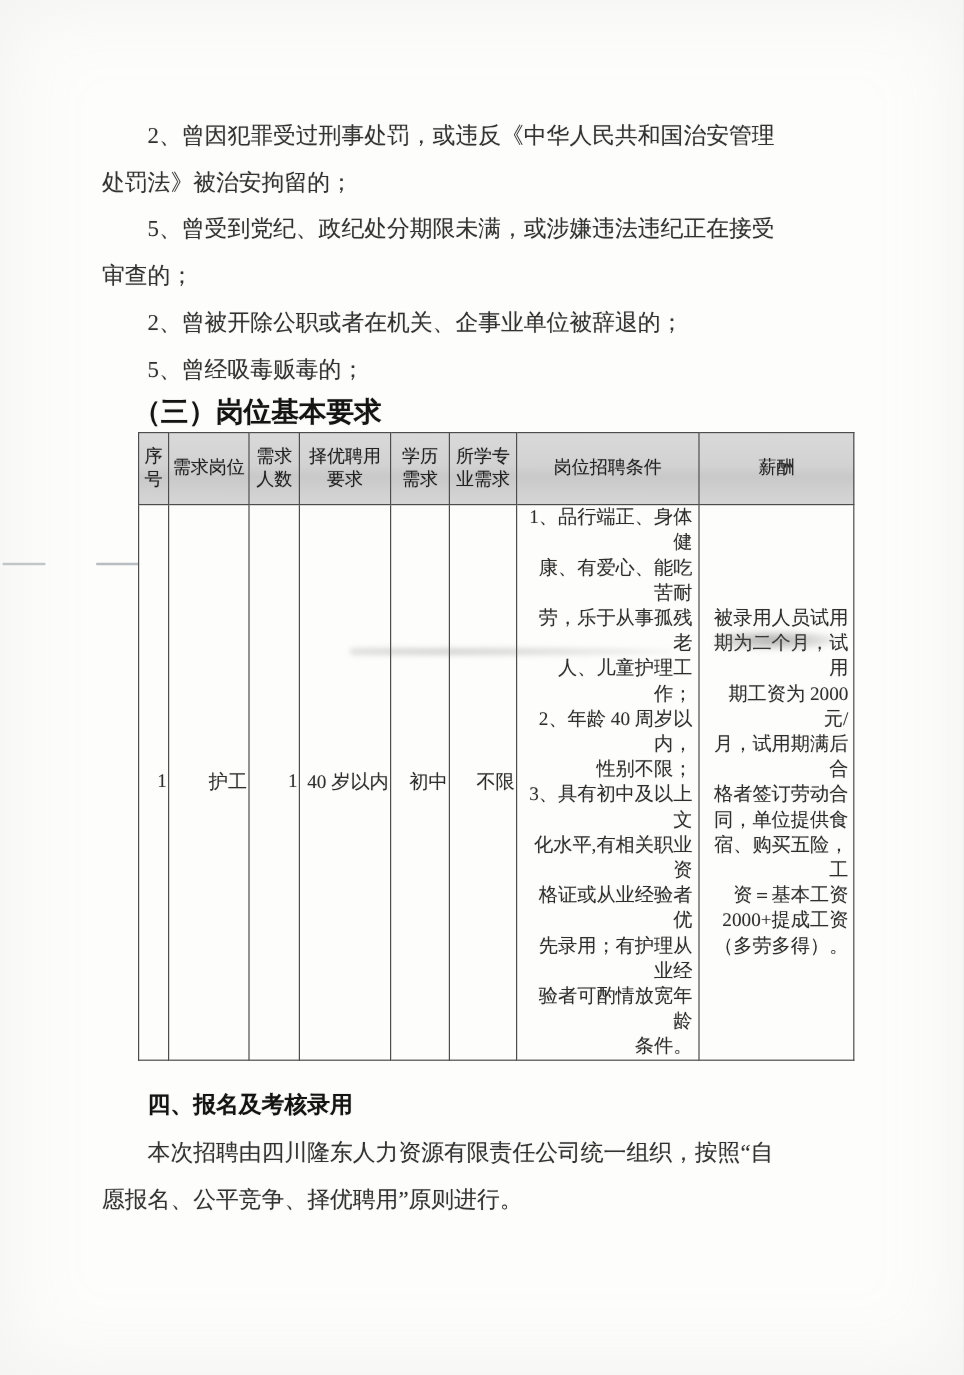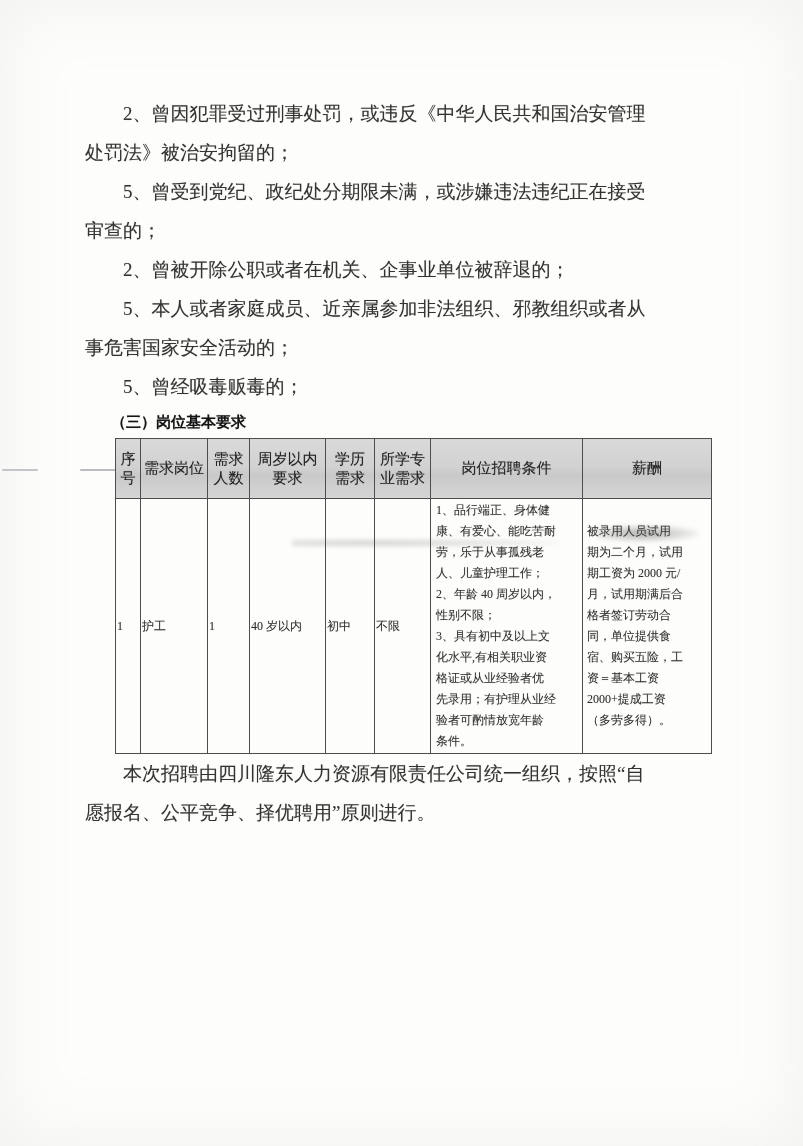--- a/index.html
+++ b/index.html
@@ -19,21 +19,21 @@
     font-size:19px;
     line-height:39px;
     text-indent:2em;
     white-space:pre-line;
     text-align:justify;
     text-shadow:0 0 1px rgba(47,47,47,0.28);
     color:#333;
   }
   .h3 {
     margin:0 0 0 26px;
-    font-size:15px;
+    font-size:23px;
     line-height:32px;
     font-weight:bold;
     color:#141414;
     text-shadow:0 0 1px rgba(20,20,20,0.3);
   }
   table.req {
     border-collapse:collapse;
     table-layout:fixed;
     width:596px;
     margin-left:30px;
@@ -50,22 +50,22 @@
     white-space:pre-line;
     text-align:center;
     vertical-align:middle;
     padding:2px 1px;
     color:#222;
     text-shadow:0 0 1px rgba(34,34,34,0.3);
   }
   table.req tbody td {
     height:252px;
     background:#fdfdfb;
-    font-size:12px;
-    text-align:left;
+    font-size:16px;
+    text-align:right;
     vertical-align:middle;
     color:#2f2f2f;
     text-shadow:0 0 1px rgba(47,47,47,0.25);
   }
   td.cond {
     font-size:15px;
     line-height:21px;
     text-align:left;
     padding:0 5px;
     white-space:pre-line;
@@ -115,22 +115,20 @@
   <div class="artifact-line artifact-seg1"></div>
   <div class="artifact-line artifact-seg2"></div>
 
   <div class="content">
 
     <p class="para">2、曾因犯罪受过刑事处罚，或违反《中华人民共和国治安管理
 处罚法》被治安拘留的；</p>
     <p class="para">5、曾受到党纪、政纪处分期限未满，或涉嫌违法违纪正在接受
 审查的；</p>
     <p class="para">2、曾被开除公职或者在机关、企事业单位被辞退的；</p>
-    <p class="para">5、本人或者家庭成员、近亲属参加非法组织、邪教组织或者从
-事危害国家安全活动的；</p>
     <p class="para">5、曾经吸毒贩毒的；</p>
 
     <div class="h3">（三）岗位基本要求</div>
 
     <table class="req">
       <colgroup>
         <col style="width:25px">
         <col style="width:67px">
         <col style="width:42px">
         <col style="width:76px">
@@ -139,21 +137,21 @@
         <col style="width:152px">
         <col style="width:129px">
       </colgroup>
       <thead>
         <tr>
           <th>序
 号</th>
           <th>需求岗位</th>
           <th>需求
 人数</th>
-          <th>周岁以内
+          <th>择优聘用
 要求</th>
           <th>学历
 需求</th>
           <th>所学专
 业需求</th>
           <th>岗位招聘条件</th>
           <th>薪酬</th>
         </tr>
       </thead>
       <tbody>
@@ -183,20 +181,21 @@
 格者签订劳动合
 同，单位提供食
 宿、购买五险，工
 资＝基本工资
 2000+提成工资
 （多劳多得）。</td>
         </tr>
       </tbody>
     </table>
 
+    <div class="h4">四、报名及考核录用</div>
     <p class="para">本次招聘由四川隆东人力资源有限责任公司统一组织，按照“自
 愿报名、公平竞争、择优聘用”原则进行。</p>
 
   </div>
 
   <div class="smudge smudge-headerband"></div>
   <div class="smudge smudge-salary"></div>
 
 </div>
 

